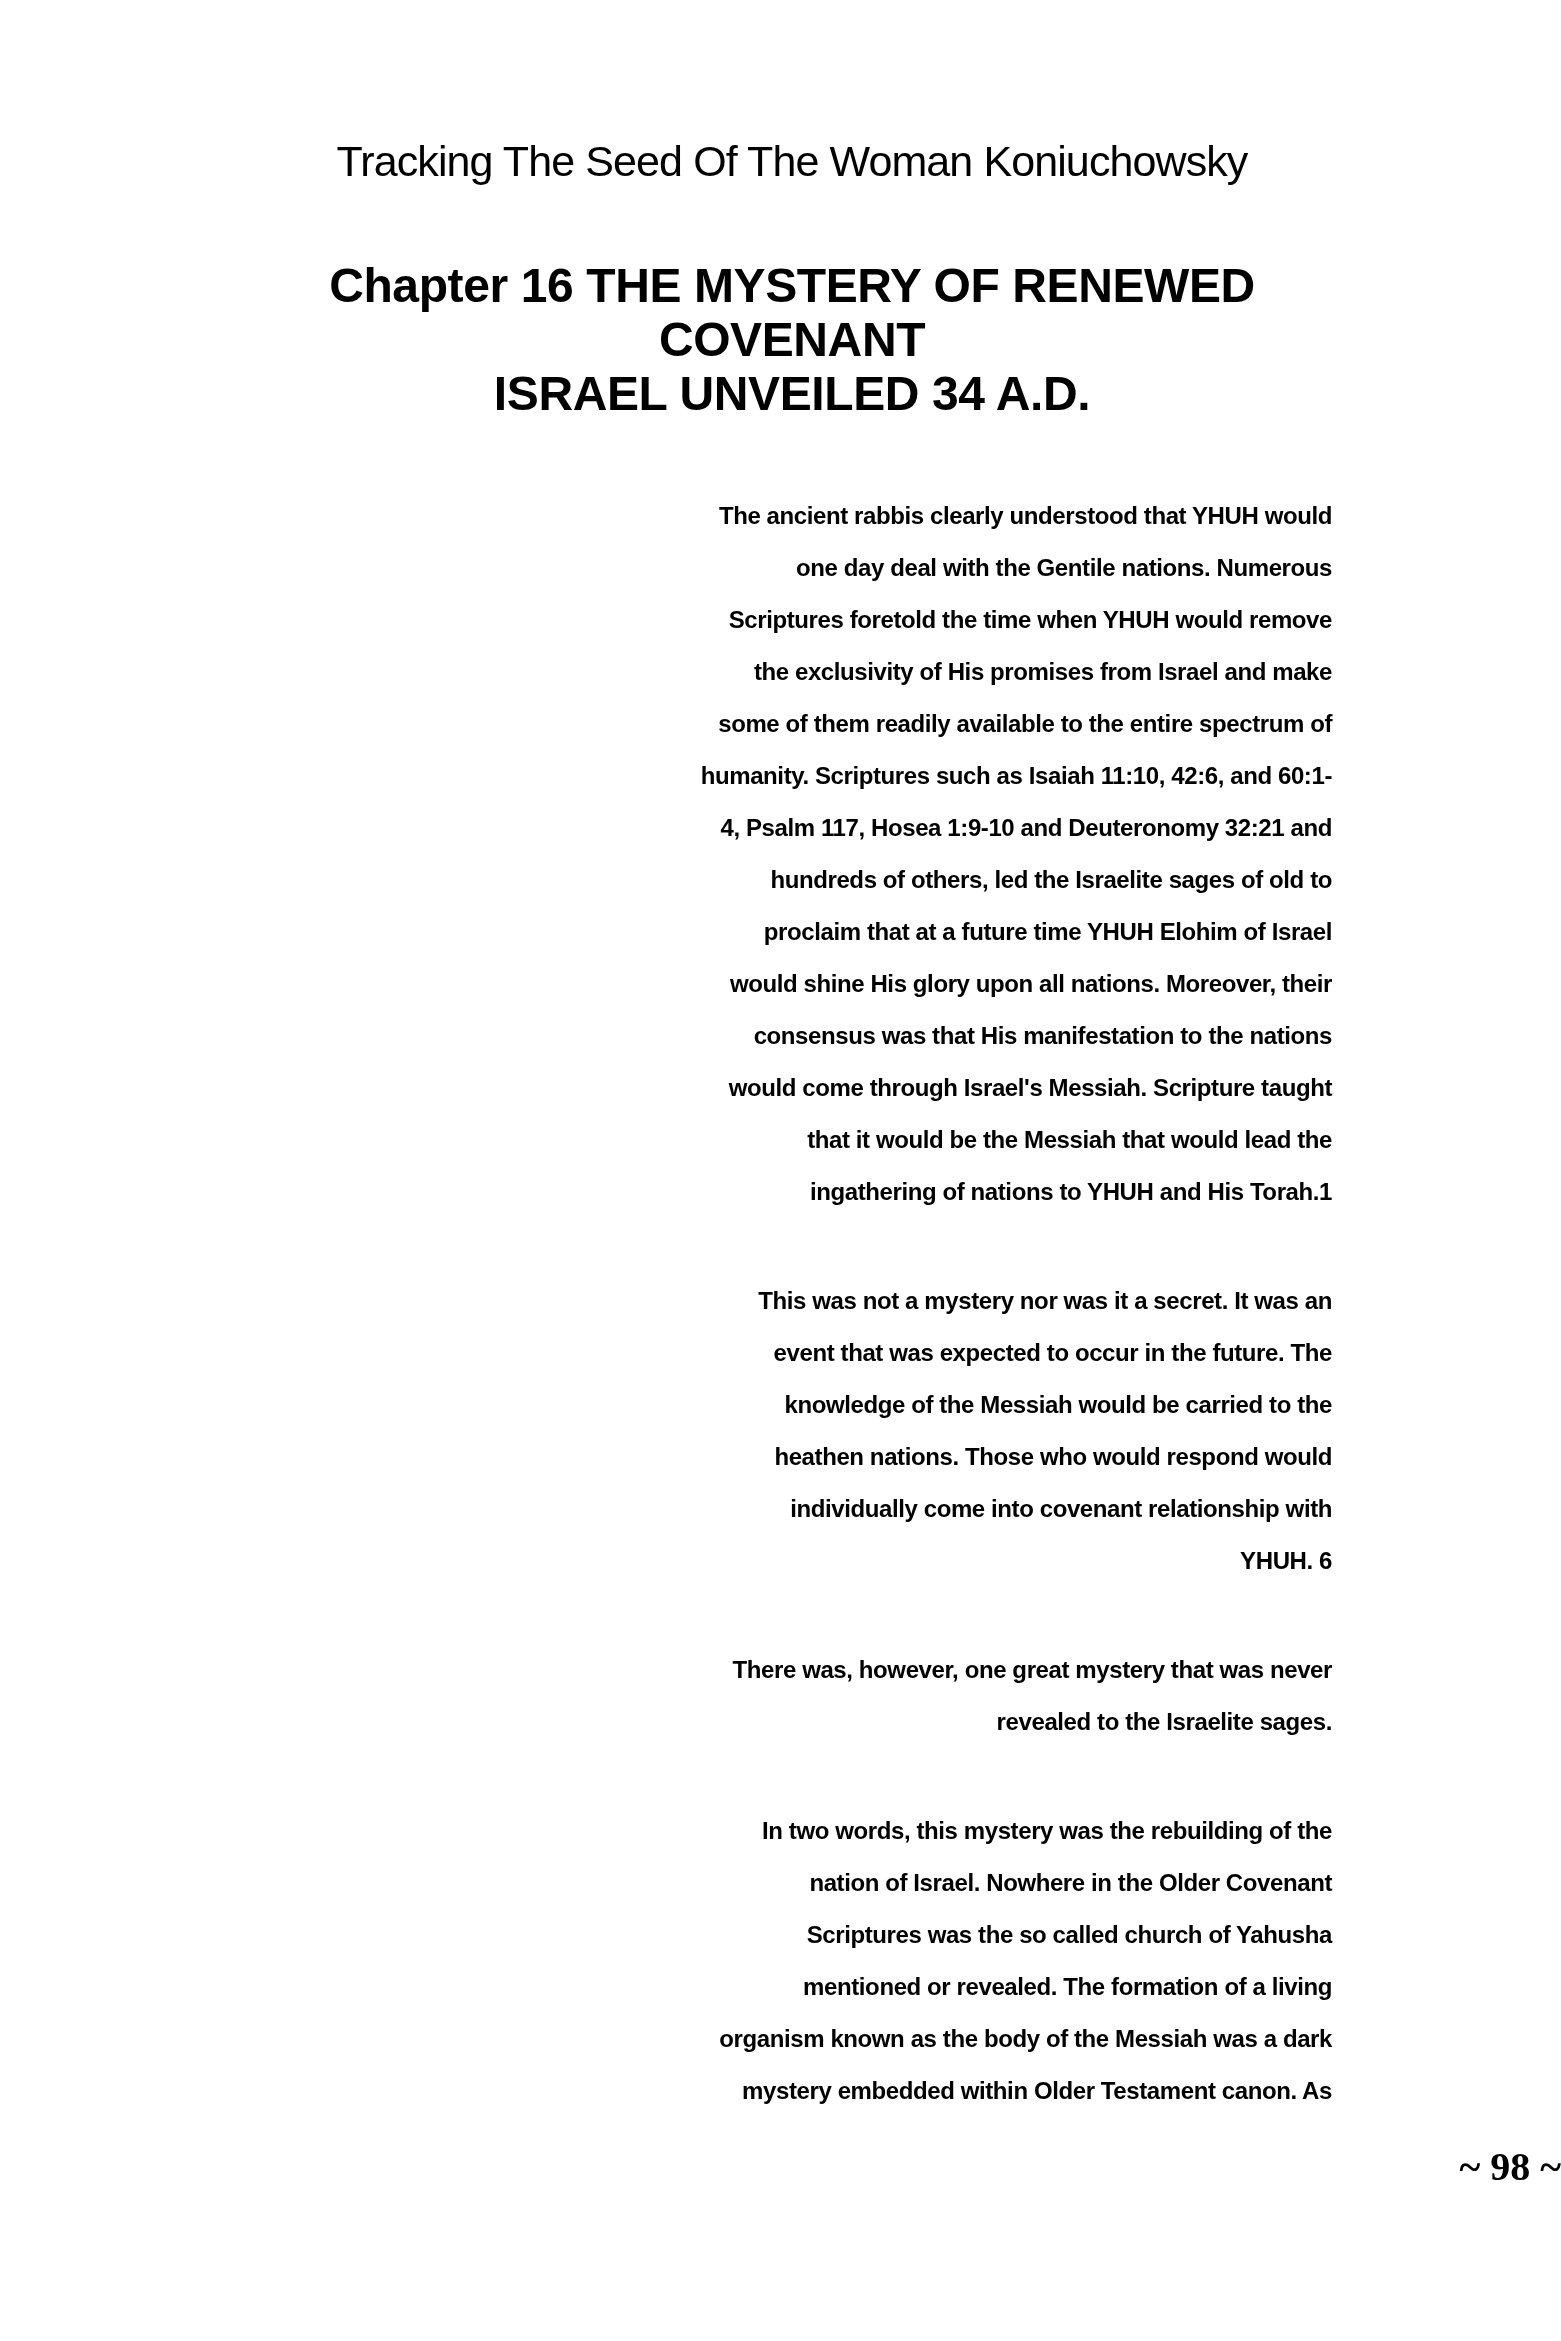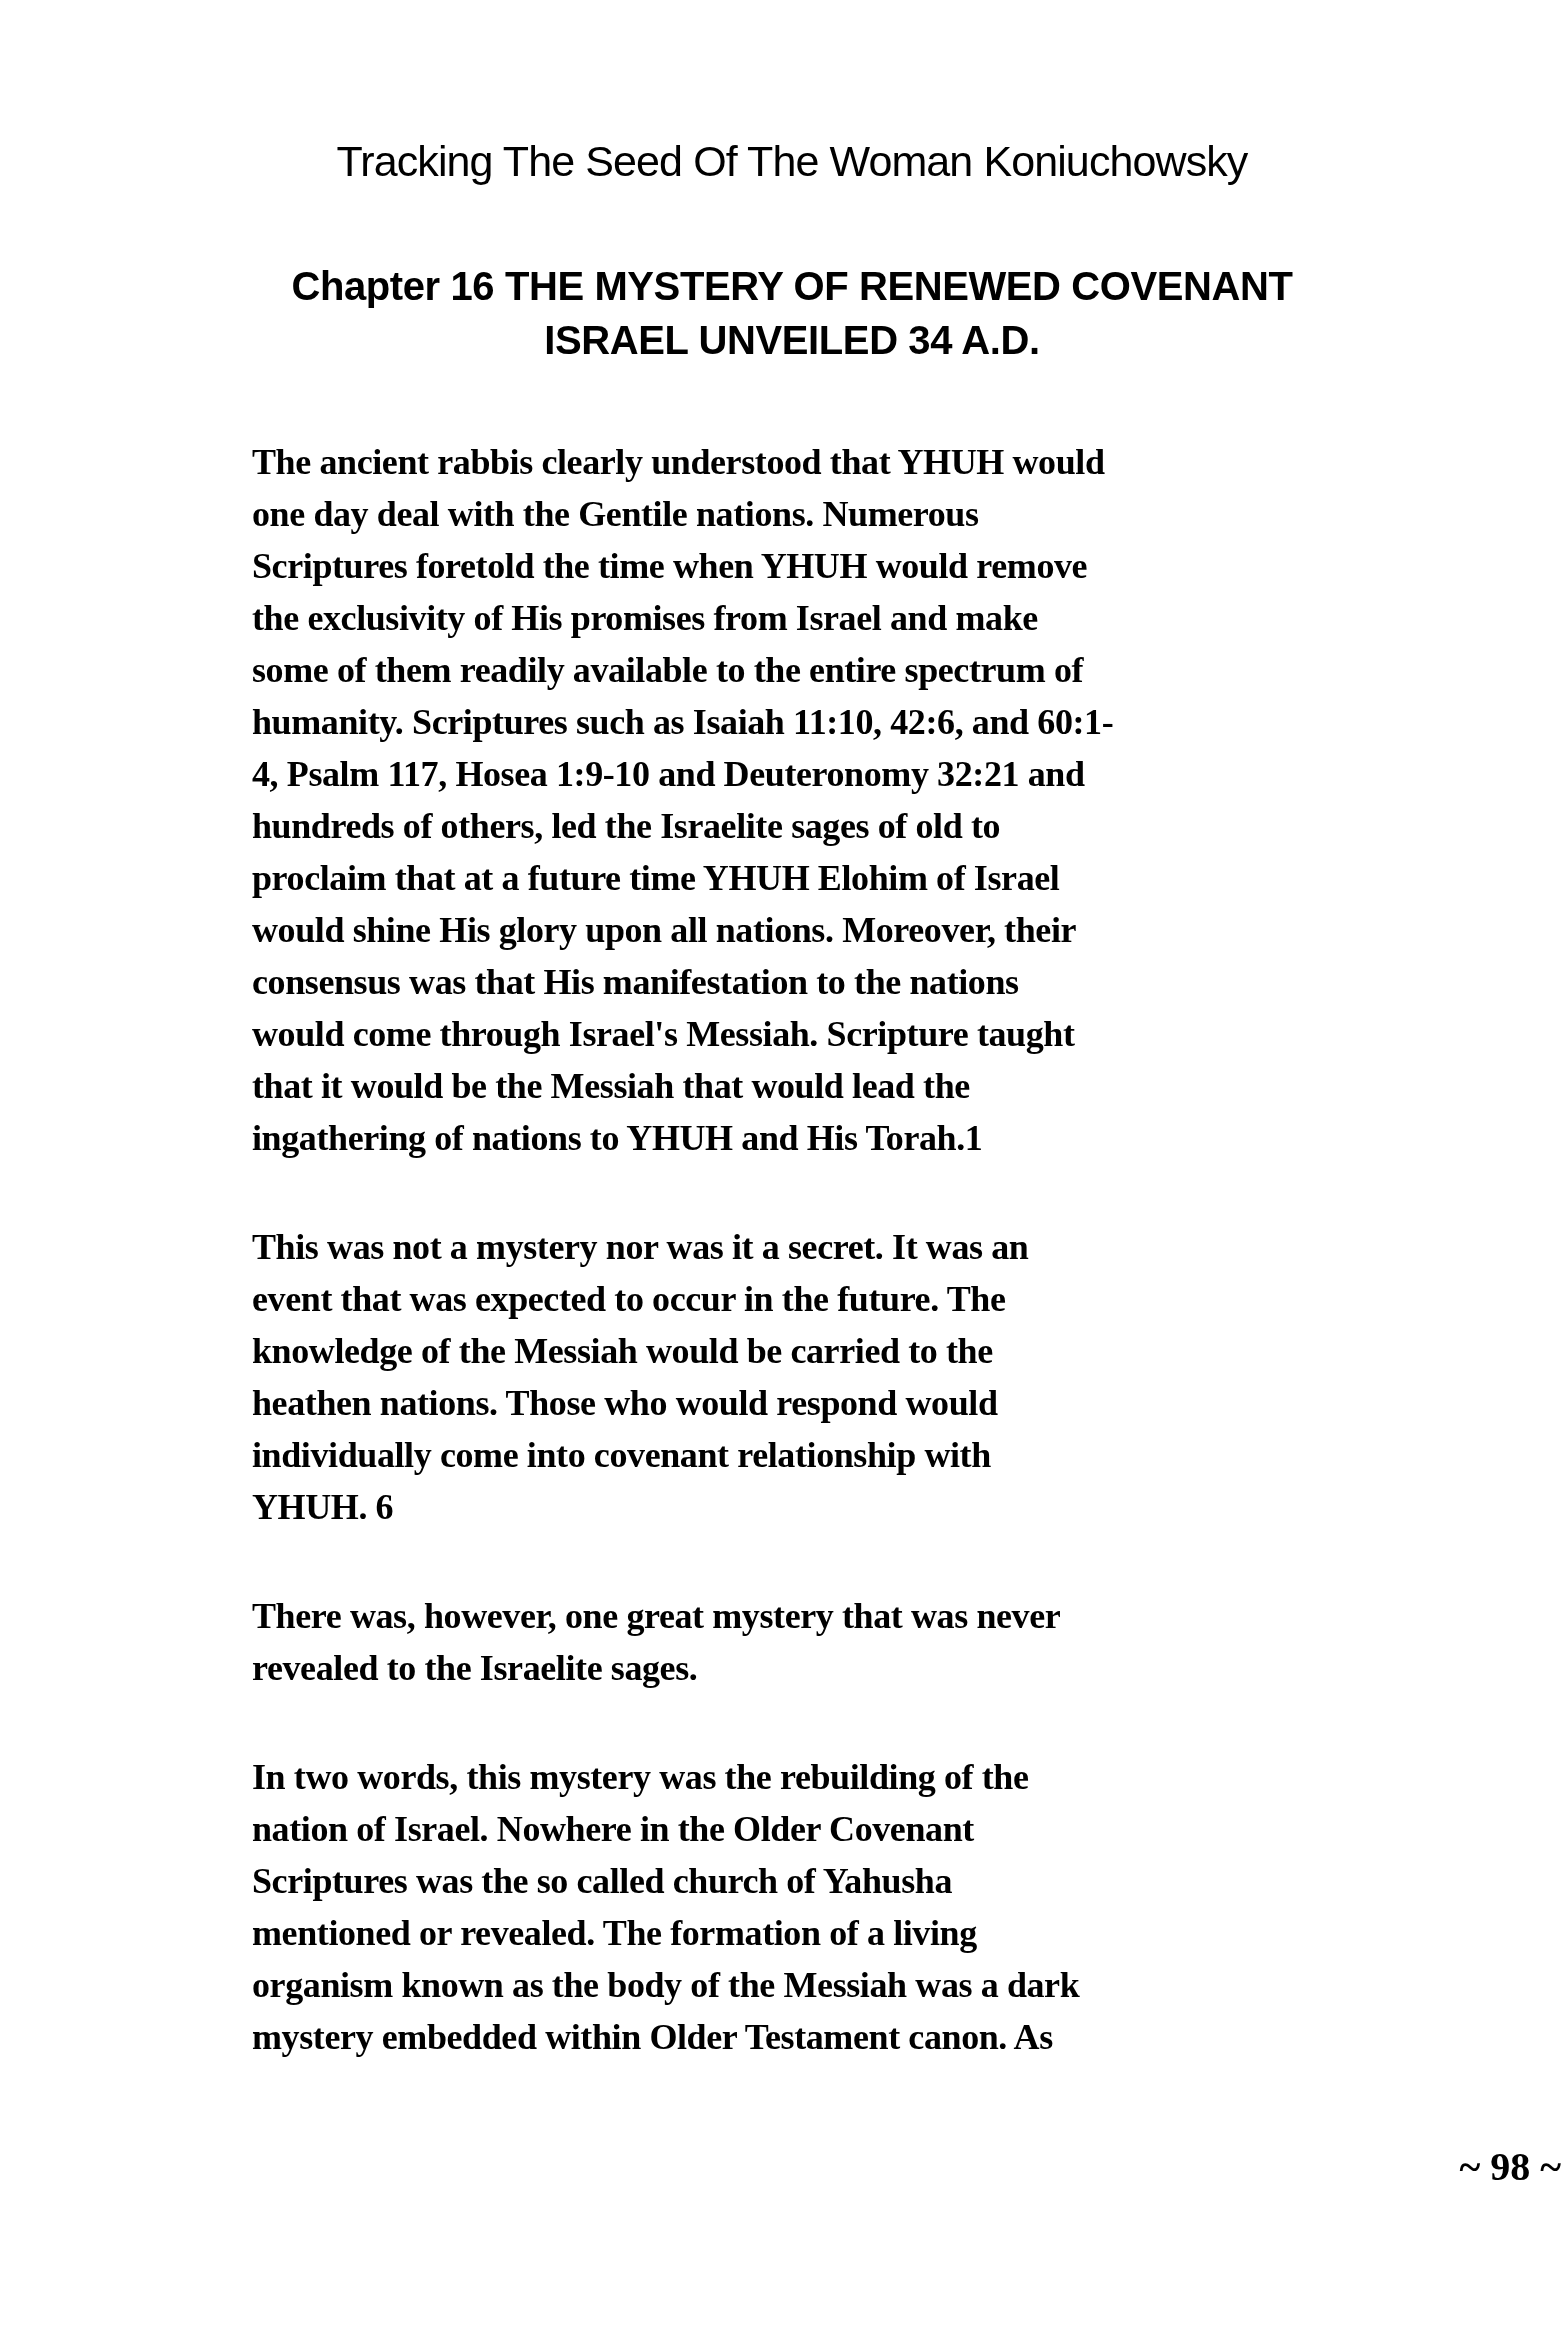--- a/index.html
+++ b/index.html
@@ -27,35 +27,34 @@
     text-align: center;
     font-size: 43px;
     line-height: 49px;
     font-weight: 400;
     letter-spacing: -0.9px;
     white-space: pre-line;
   }
   .chapter-heading {
     margin: 73px 0 0 0;
     text-align: center;
-    font-size: 40px;
+    font-size: 48px;
     line-height: 54px;
     font-weight: 700;
     letter-spacing: -0.4px;
     white-space: pre-line;
   }
   .body-paragraph {
     margin: 57px 0 0 0;
-    text-align: left;
-    font-size: 36px;
+    text-align: right;
+    font-size: 24px;
     line-height: 52px;
     font-weight: 700;
     letter-spacing: -0.4px;
     white-space: pre-line;
-    font-family: Liberation Serif, serif;
   }
   .body-paragraph.first {
     margin-top: 69px;
   }
   .page-number {
     position: absolute;
     left: 0;
     top: 2141px;
     width: 1561px;
     text-align: right;

